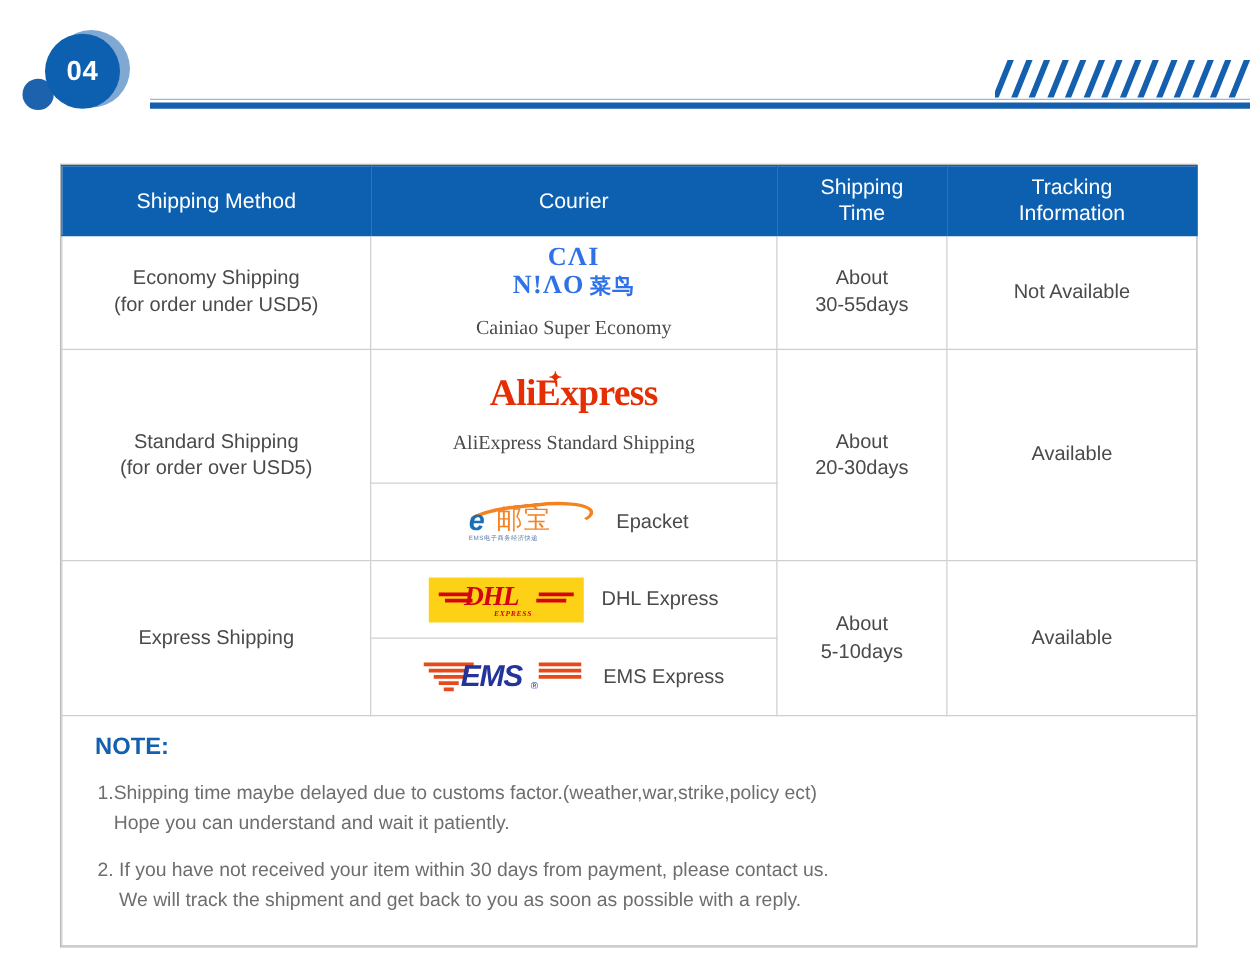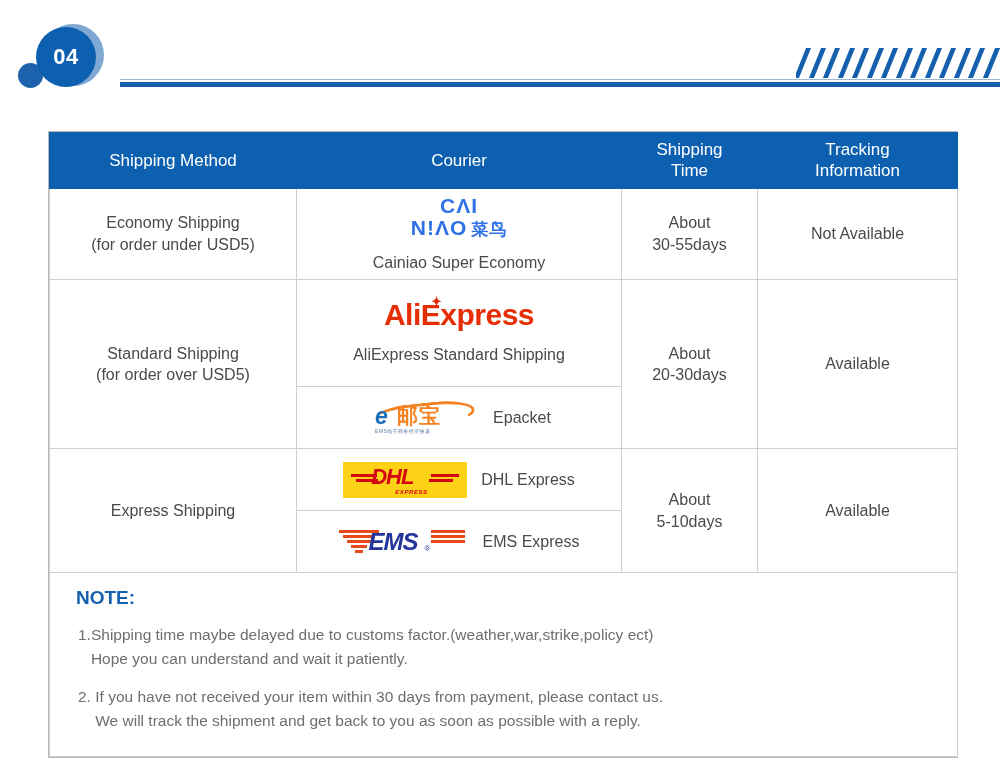--- a/index.html
+++ b/index.html
@@ -77,21 +77,21 @@
   .th-sep { border-left: 1px solid #6ea3d2 !important; }
 
   .cell {
     text-align: center; color: #4a4a4a; font-size: 16px;
     line-height: 1.35; padding: 6px 8px;
   }
 
   .courier-wrap {
     display: flex; flex-direction: column;
     align-items: center; justify-content: center;
-    gap: 14px; width: 100%;
+    gap: 14px; width: 100%; font-family: Liberation Serif, serif;
   }
   .courier-row {
     display: flex; flex-direction: row; align-items: center;
     justify-content: center; gap: 14px; width: 100%;
   }
   .courier-label { color: #4a4a4a; font-size: 16px; }
 
   
   .cainiao { text-align: center; line-height: 1; color: #2f72e8; }
   .cainiao .l1 {
@@ -124,33 +124,33 @@
     border-left-color: transparent; border-bottom-color: transparent;
     transform: rotate(-6deg);
   }
   .ep-e {
     position: absolute; left: 8px; top: 5px;
     color: #1a70b8; font-size: 23px; font-weight: bold;
     font-style: italic; line-height: 1;
   }
   .ep-cn {
     position: absolute; left: 30px; top: 5px;
-    color: #f58220; font-size: 21px; font-weight: bold; line-height: 1;
+    color: #f58220; font-size: 21px; font-weight: normal; line-height: 1;
     letter-spacing: 1px;
   }
   .ep-tag {
     position: absolute; left: 8px; top: 28px;
     color: #5a7ba8; font-size: 5px; letter-spacing: 0.4px;
     white-space: nowrap;
   }
 
   
   .dhl-logo {
     position: relative; width: 124px; height: 36px;
-    background: #fcd116; display: inline-block; vertical-align: middle;
+    background: #fcd116; display: inline-block; vertical-align: middle; font-family: Liberation Serif, serif;
   }
   .dhl-text {
     position: absolute; left: 28px; top: 4px;
     color: #d40511; font-size: 22px; font-weight: bold;
     font-style: italic; letter-spacing: -1px; line-height: 1;
   }
   .dhl-bar {
     position: absolute; background: #d40511; height: 3px;
   }
   .dhl-sub {

